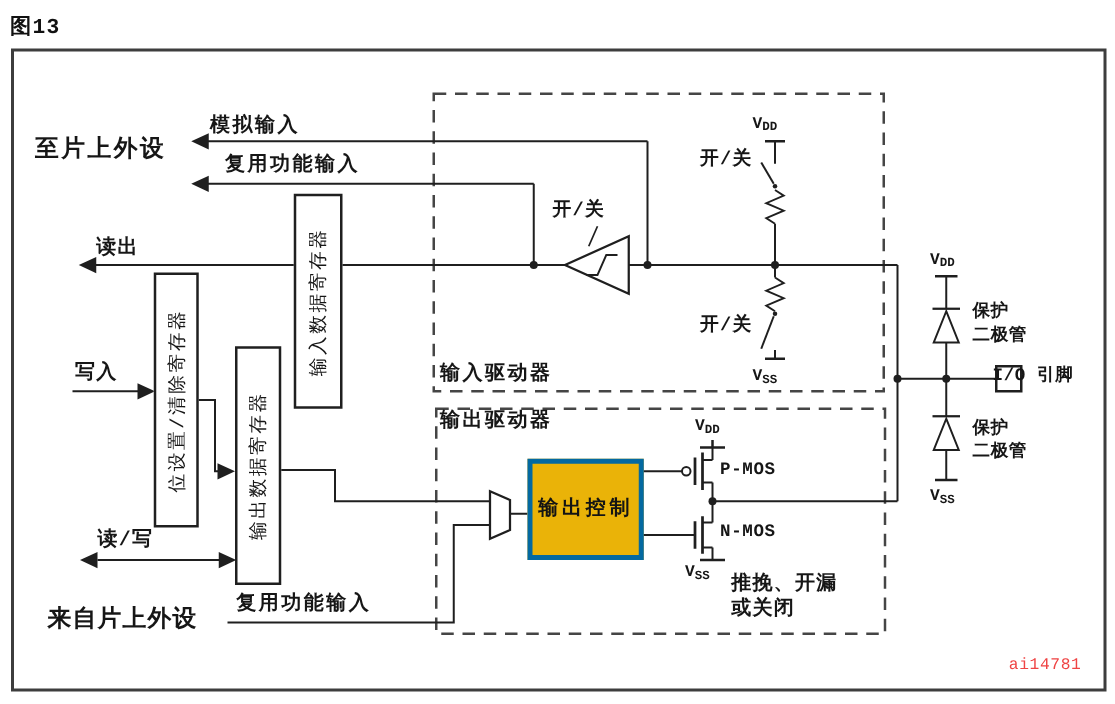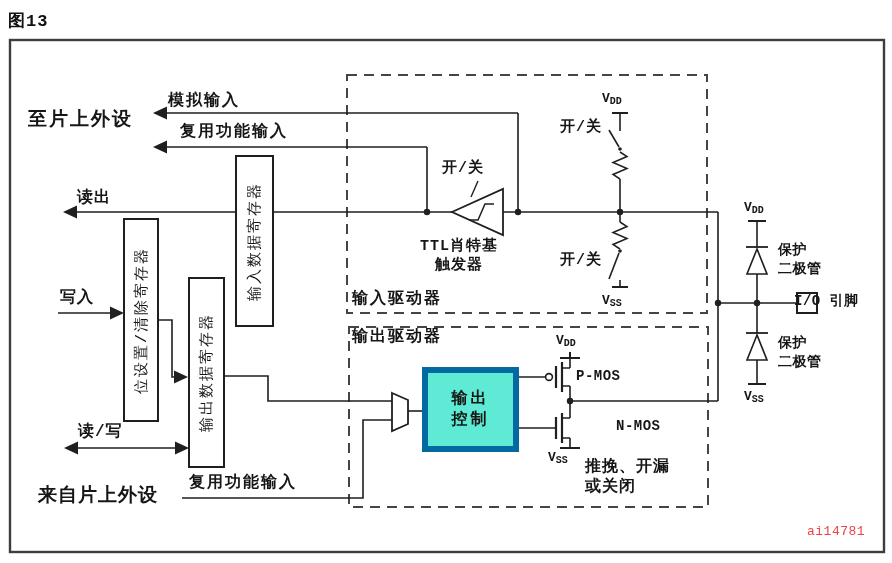--- a/index.html
+++ b/index.html
@@ -12,22 +12,22 @@
   .lbl{position:absolute;white-space:nowrap;font-weight:600;color:#161616;z-index:3;line-height:1.15;}
   .lbl.big{font-size:19px;letter-spacing:2px;}
   .lbl.mid{font-size:16px;letter-spacing:2px;}
   .lbl.plain{font-size:16px;letter-spacing:1px;}
   .lbl.sm{font-size:15px;letter-spacing:1px;}
   .lbl.xs{font-size:14px;letter-spacing:0.5px;}
   .title{position:absolute;font-size:17px;font-weight:700;letter-spacing:1px;white-space:nowrap;color:#111;z-index:3;}
   .vbox{position:absolute;display:flex;align-items:center;justify-content:center;
         border:2px solid #1f1f1f;background:#fff;z-index:2;}
   .vbox .vtext{transform:rotate(-90deg);white-space:nowrap;font-size:15px;letter-spacing:2px;color:#161616;font-weight:500;}
-  .ctlbox{position:absolute;border:6px solid #0369a1;background:#5eead4;z-index:2;
-          display:flex;flex-direction:column;align-items:center;justify-content:center;
+  .ctlbox{position:absolute;border:4px solid #0369a1;background:#eab308;z-index:2;
+          display:flex;align-items:center;justify-content:center;
           font-size:16px;font-weight:700;letter-spacing:3px;line-height:21px;color:#141414;}
   .pw{font-size:13px;font-weight:600;letter-spacing:0;}
   .pw .sub{font-size:10px;vertical-align:-2px;font-weight:600;}
   .two{line-height:19px;}
   .center{text-align:center;}
   .wm{position:absolute;font-size:13px;font-weight:400;letter-spacing:0.5px;color:#ef4444;z-index:3;}
 </style>
 </head>
 <body>
 
@@ -159,34 +159,30 @@
   <div class="lbl big" style="left:28px;top:110px;">至片上外设</div>
   <div class="lbl mid" style="left:168px;top:92px;">模拟输入</div>
   <div class="lbl mid" style="left:180px;top:123px;">复用功能输入</div>
   <div class="lbl plain" style="left:77px;top:189px;">读出</div>
   <div class="lbl plain" style="left:60px;top:289px;">写入</div>
   <div class="lbl plain" style="left:78px;top:423px;">读/写</div>
   <div class="lbl big" style="left:38px;top:486px;letter-spacing:1px;">来自片上外设</div>
   <div class="lbl mid" style="left:189px;top:474px;">复用功能输入</div>
 
   <div class="lbl mid" style="left:352px;top:290px;">输入驱动器</div>
-  <div class="lbl sm center two" style="left:407px;top:237px;width:104px;">
-    <div>TTL肖特基</div>
-    <div>触发器</div>
-  </div>
   <div class="lbl sm" style="left:442px;top:160px;">开/关</div>
   <div class="lbl sm" style="left:560px;top:119px;">开/关</div>
   <div class="lbl sm" style="left:560px;top:252px;">开/关</div>
   <div class="lbl pw" style="left:602px;top:92px;"><span>V</span><span class="sub">DD</span></div>
   <div class="lbl pw" style="left:602px;top:294px;"><span>V</span><span class="sub">SS</span></div>
 
   <div class="lbl mid" style="left:352px;top:328px;text-align:right;">输出驱动器</div>
   <div class="lbl pw" style="left:556px;top:334px;"><span>V</span><span class="sub">DD</span></div>
   <div class="lbl xs" style="left:576px;top:368px;">P-MOS</div>
-  <div class="lbl xs" style="left:576px;top:418px;margin-left:40px;">N-MOS</div>
+  <div class="lbl xs" style="left:576px;top:418px;">N-MOS</div>
   <div class="lbl pw" style="left:548px;top:451px;"><span>V</span><span class="sub">SS</span></div>
   <div class="lbl plain" style="left:566px;top:457px;line-height:20px;margin-left:19px;">
     <div>推挽、开漏</div>
     <div>或关闭</div>
   </div>
 
   <div class="lbl pw" style="left:744px;top:201px;"><span>V</span><span class="sub">DD</span></div>
   <div class="lbl xs two" style="left:778px;top:241px;">
     <div>保护</div>
     <div>二极管</div>

